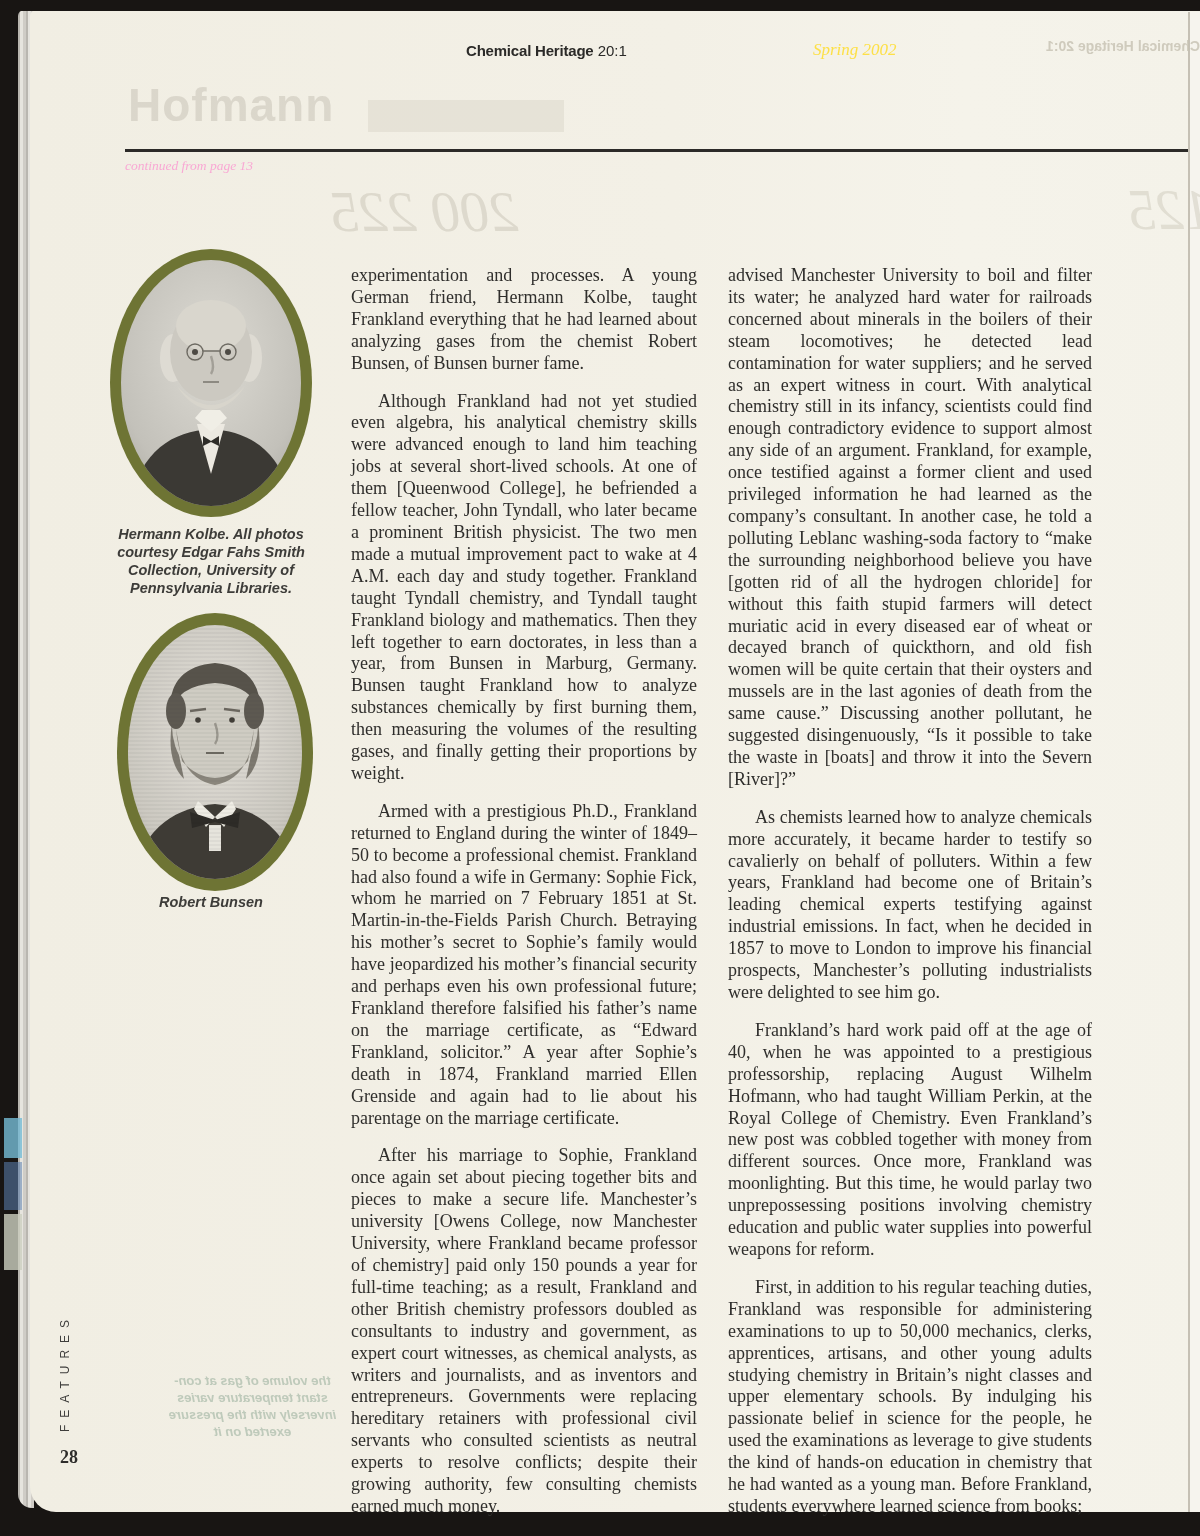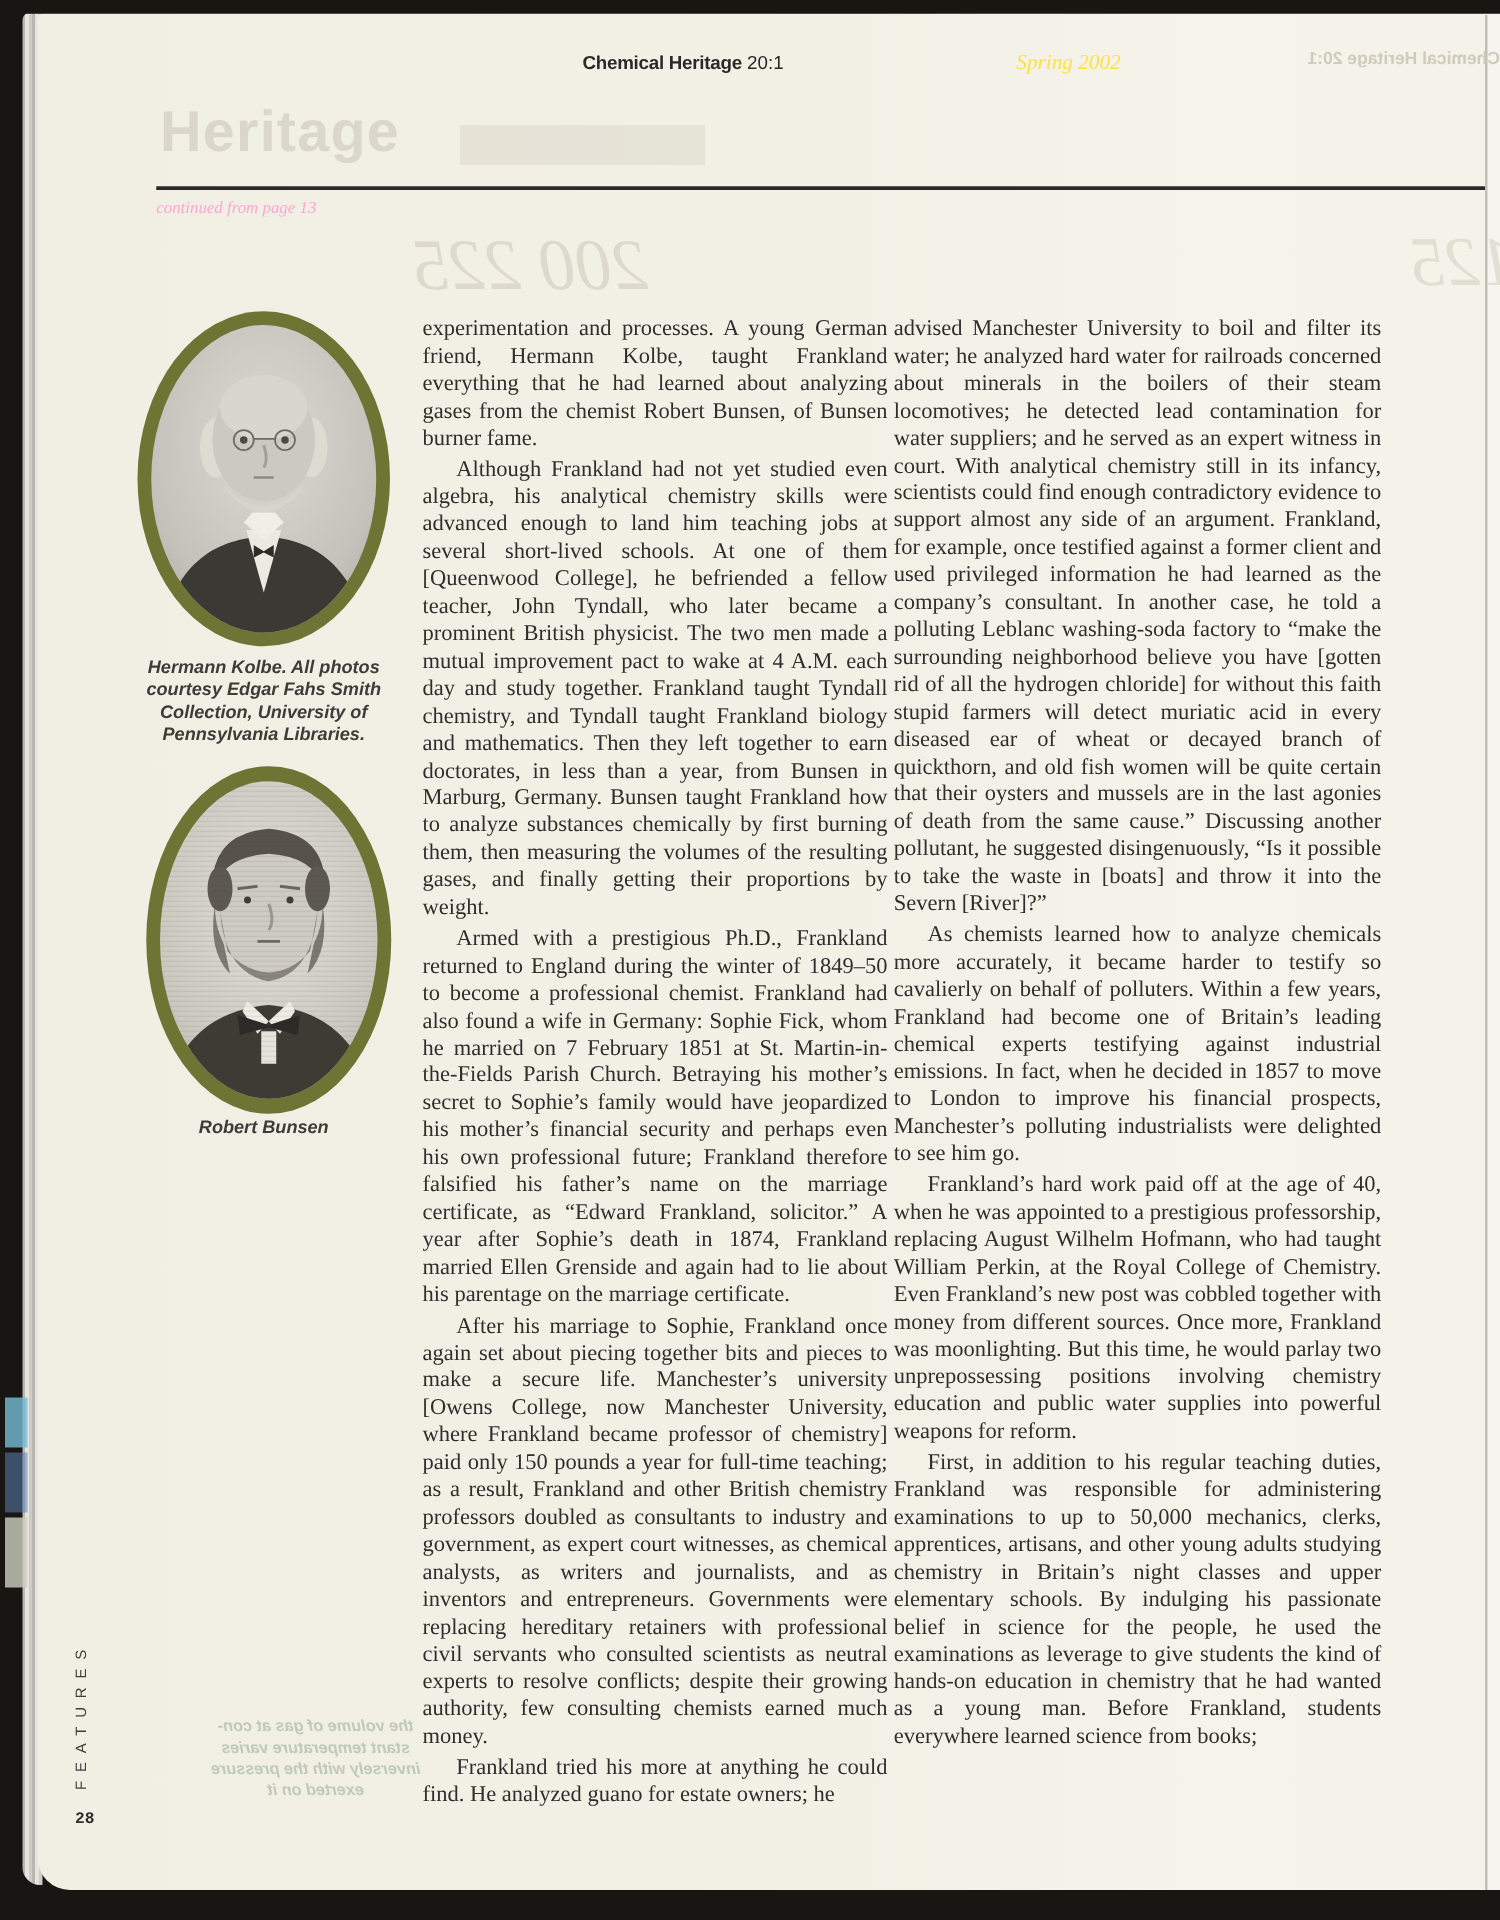--- a/index.html
+++ b/index.html
@@ -49,29 +49,29 @@
   
   .photo{position:absolute;}
   .caption{position:absolute;width:214px;text-align:center;font-family:"Liberation Sans",sans-serif;
     font-weight:bold;font-style:italic;font-size:14.5px;line-height:18px;color:#3d3c39;}
 
   
   .col{position:absolute;top:249px;color:#2f2e2c;font-size:18px;line-height:21.9px;
     text-align:justify;hyphens:auto;-webkit-hyphens:auto;}
   .col-mid{left:335px;width:378px;}
   .col-right{left:712px;width:396px;}
-  .para{margin:3px;}
+  .para{margin:16px;}
   .para.indent{text-indent:27px;}
 
   
   .features{position:absolute;left:58px;top:1276px;height:156px;
     font-family:"Liberation Sans",sans-serif;font-size:12px;letter-spacing:7px;color:#3f3e3c;
     writing-mode:vertical-rl;transform:rotate(180deg);}
-  .pagenum{position:absolute;left:60px;top:1447px;font-family:Liberation Mono, monospace;
-    font-weight:bold;font-size:13px;color:#2e2d2b;}
+  .pagenum{position:absolute;left:60px;top:1447px;font-family:Liberation Serif, serif;
+    font-weight:bold;font-size:18px;color:#2e2d2b;}
 
   
   .edge-mark{position:absolute;left:4px;width:18px;}
   .edge-cyan{top:1118px;height:40px;background:rgba(118,188,214,.8);}
   .edge-blue{top:1162px;height:48px;background:rgba(92,130,178,.55);}
   .edge-pale{top:1214px;height:56px;background:rgba(205,208,192,.8);}
 
   
   .top-black{position:absolute;left:0;top:0;width:1200px;height:11px;background:#181513;}
   .bottom-black{position:absolute;left:0;top:1517px;width:1200px;height:19px;background:#181513;}
@@ -79,21 +79,21 @@
 </head>
 <body>
 
 <div class="canvas">
 
   <div class="page-stack"></div>
   <div class="page"></div>
   <div class="right-strip"></div>
   <div class="fold-line"></div>
 
-  <div class="ghost-masthead ghost">Heritage</div>
+  <div class="ghost-masthead ghost">Hofmann</div>
   <div class="ghost-block"></div>
   <div class="ghost-nums-left">200 225</div>
   <div class="ghost-nums-right">125</div>
   <div class="ghost-hdr-right">Chemical Heritage 20:1</div>
   <div class="ghost-caption">
       <div>the volume of gas at con-</div>
       <div>stant temperature varies</div>
       <div>inversely with the pressure</div>
       <div>exerted on it</div>
     </div>

